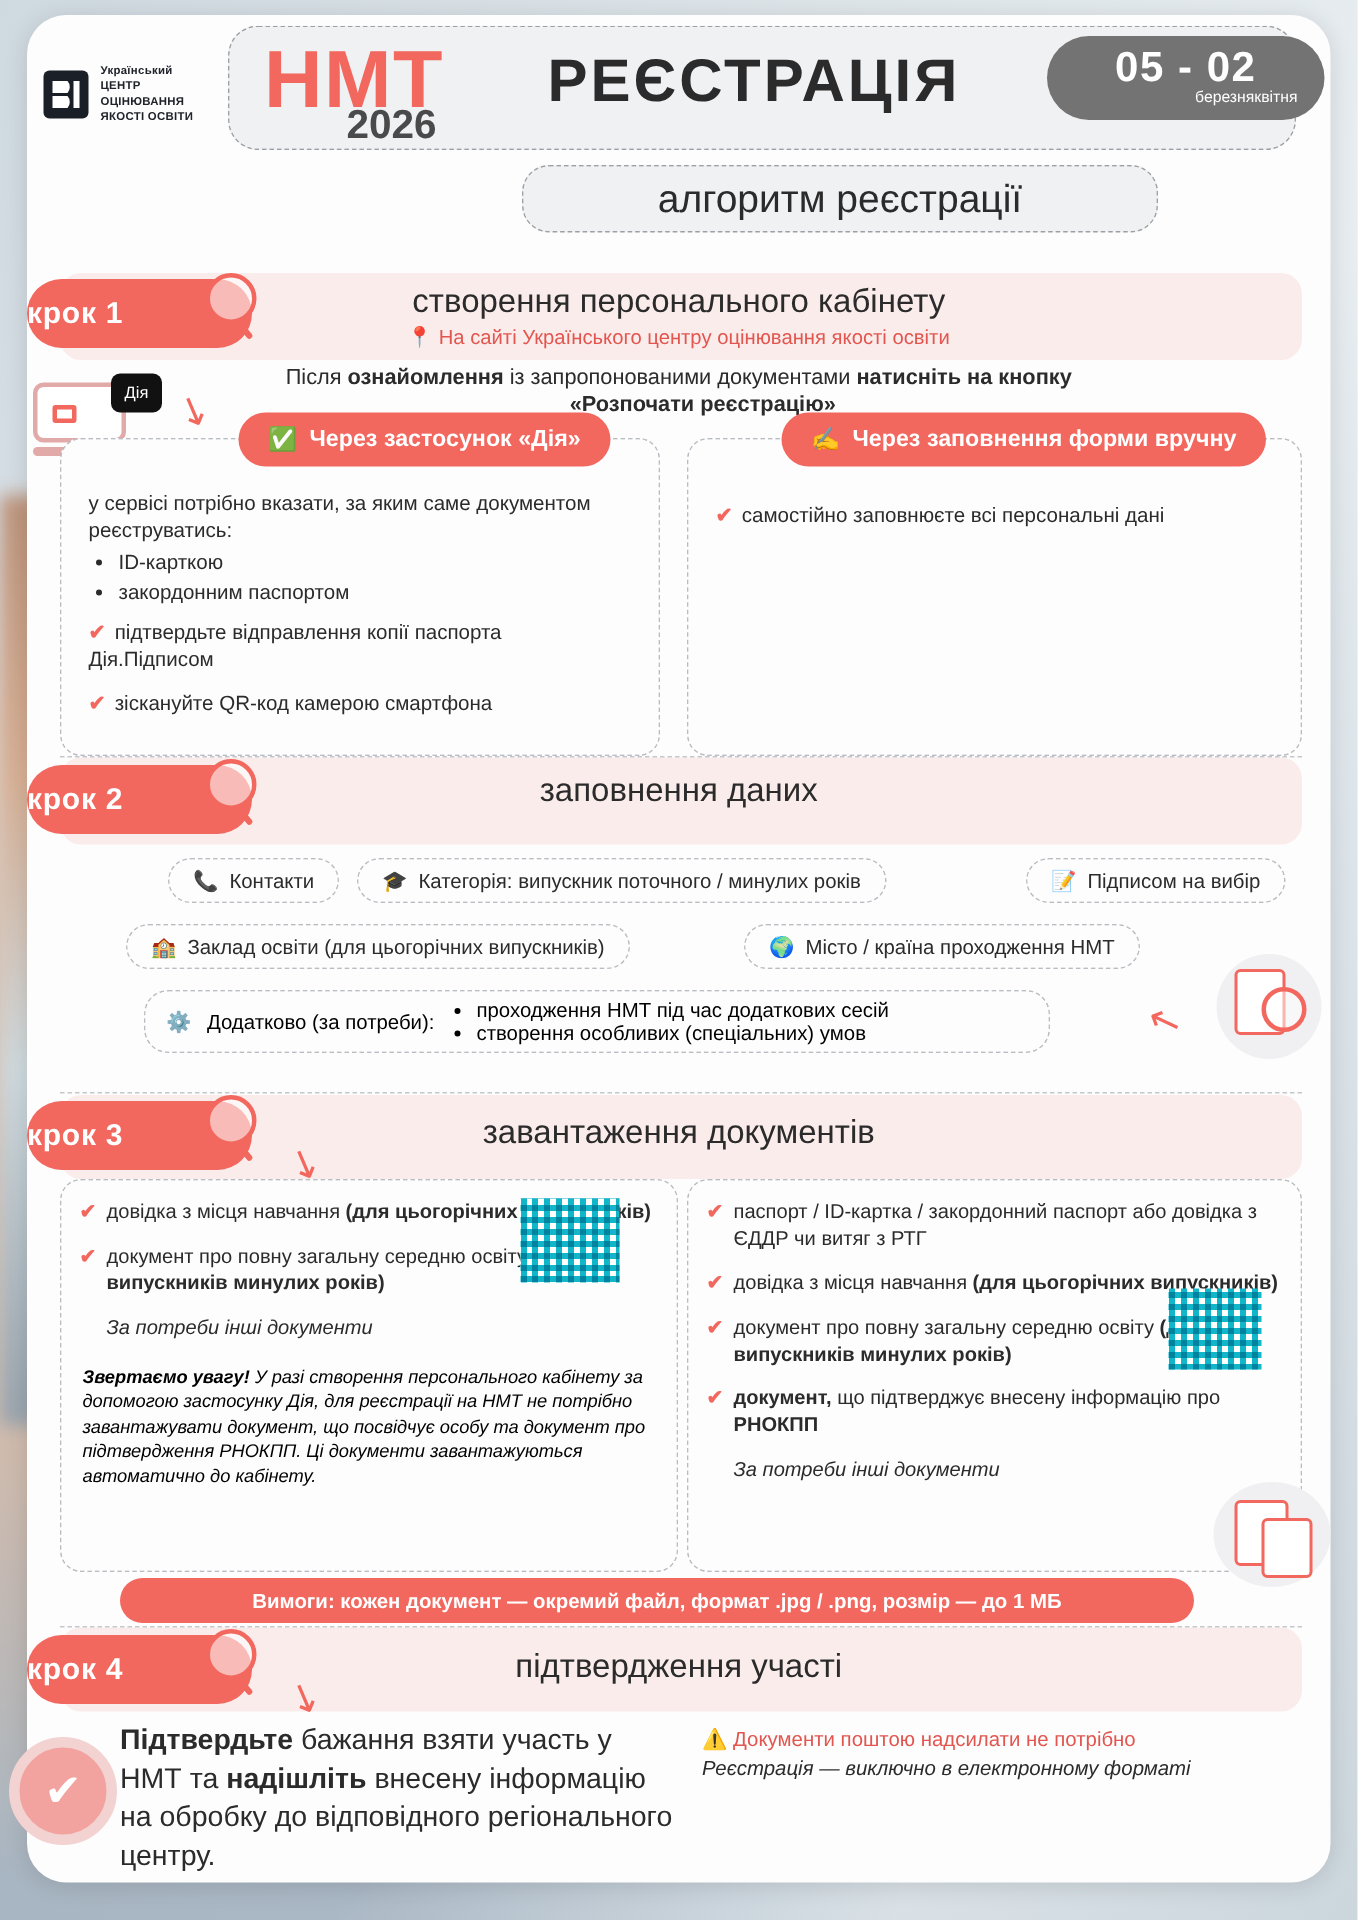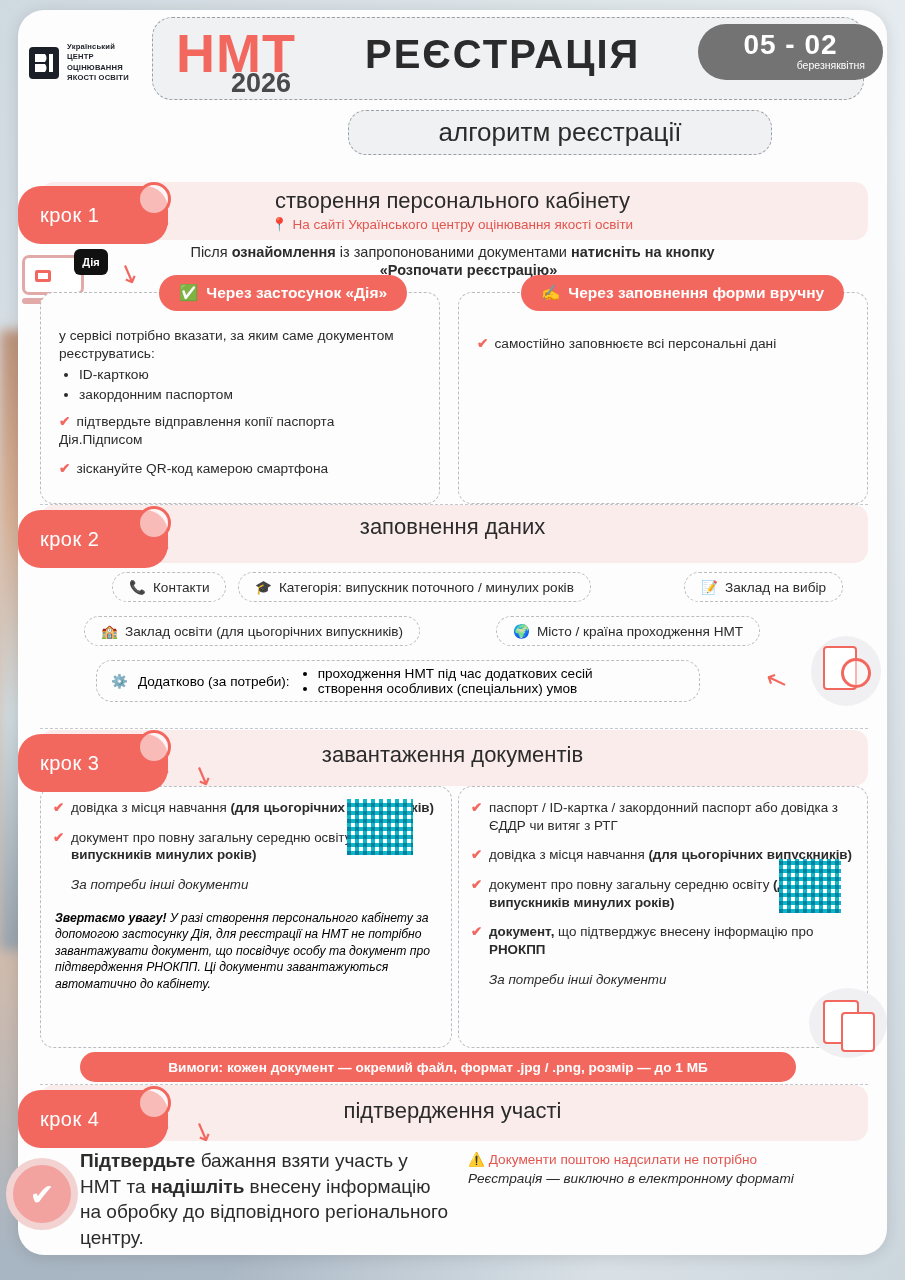--- a/index.html
+++ b/index.html
@@ -55,24 +55,24 @@
 
   .algobar {
     position:absolute; left:348px; top:110px; width:424px; height:45px;
     background:#f0f1f3; border:1px dashed #9aa0a6; border-radius:18px;
     display:flex; align-items:center; justify-content:center;
     font-size:26px; color:#2b2b2b;
   }
 
   
   .step {
-    position:absolute; left:18px; width:150px; height:58px;
+    position:absolute; left:18px; width:150px; height:46px;
     background:#f2685f; border-radius:23px; color:#fff;
-    display:flex; align-items:center; padding-left:22px;
-    font-size:20px; letter-spacing:.5px; z-index:4;
+    display:flex; align-items:center; 
+    font-size:20px; letter-spacing:.5px; z-index:4;font-weight:bold;
   }
   .magnify { position:absolute; z-index:5; }
   .magnify .glass { width:34px; height:34px; border-radius:50%; border:3px solid #f2685f; background:rgba(255,255,255,.55); }
   .magnify .handle { width:4px; height:14px; background:#f2685f; border-radius:2px; transform:rotate(-40deg); margin:-3px 0 0 24px;}
 
   .panel {
     position:absolute; background:#fdfdfd; border:1px dashed #b9bdc2; border-radius:14px;
   }
 
   
@@ -92,21 +92,21 @@
   .pill.r { left:62px; }
   .bullets { padding:34px 18px 0 18px; font-size:13.7px; color:#2b2b2b; line-height:1.35;}
   .chk { color:#f2685f; font-weight:bold; margin-right:6px;}
   ul.dot { margin:2px 0 0 20px; padding:0;}
   ul.dot li{ margin:2px 0;}
 
   .laptop { position:absolute; left:22px; top:255px; width:80px; height:62px;}
   .laptop .screen{ width:62px;height:40px;border:3px solid #e2a9a9;border-radius:7px;background:#fff;}
   .laptop .screen i{display:block;width:16px;height:12px;margin:12px 0 0 10px;border:3px solid #f2685f;border-radius:2px;}
   .laptop .base{width:80px;height:6px;background:#e2a9a9;border-radius:3px;margin-top:3px;}
-  .diya-badge{position:absolute; left:52px; top:-6px; width:34px;height:26px;background:#111;border-radius:6px;color:#fff;font-size:11px;display:flex;align-items:center;justify-content:center;font-weight:bold;}
+  .diya-badge{position:absolute; left:52px; top:-6px; width:34px;height:26px;background:#111;border-radius:6px;color:#fff;font-size:11px;display:flex;align-items:center;justify-content:center;}
 
   .arrow { position:absolute; color:#f2685f; font-size:26px; transform:rotate(22deg); }
 
   
   .s2-band { position:absolute; left:40px; top:505px; width:828px; height:58px; background:#fbecec; border-radius:14px;}
   .s2-title { position:absolute; left:0; top:514px; width:905px; text-align:center; font-size:22px; color:#2b2b2b;}
   .tag {
     position:absolute; height:30px; background:#fdfdfd; border:1px dashed #b9bdc2; border-radius:15px;
     display:flex; align-items:center; gap:7px; padding:0 16px; font-size:13.6px; color:#2b2b2b; white-space:nowrap;
   }
@@ -265,21 +265,21 @@
   <div class="tag" style="left:112px; top:572px;">
     <span>📞</span>
       <span>Контакти</span>
   </div>
   <div class="tag" style="left:238px; top:572px;">
     <span>🎓</span>
       <span>Категорія: випускник поточного / минулих років</span>
   </div>
   <div class="tag" style="left:684px; top:572px;">
     <span>📝</span>
-      <span>Заклад на вибір</span>
+      <span>Підписом на вибір</span>
   </div>
   <div class="tag" style="left:84px; top:616px;">
     <span>🏫</span>
       <span>Заклад освіти (для цьогорічних випускників)</span>
   </div>
   <div class="tag" style="left:496px; top:616px;">
     <span>🌍</span>
       <span>Місто / країна проходження НМТ</span>
   </div>
 

